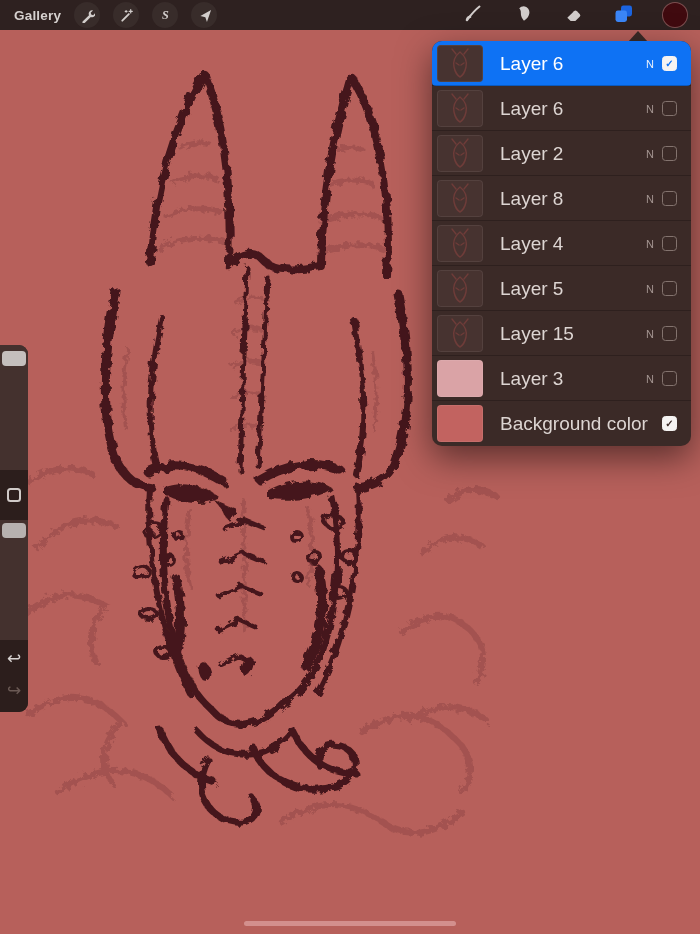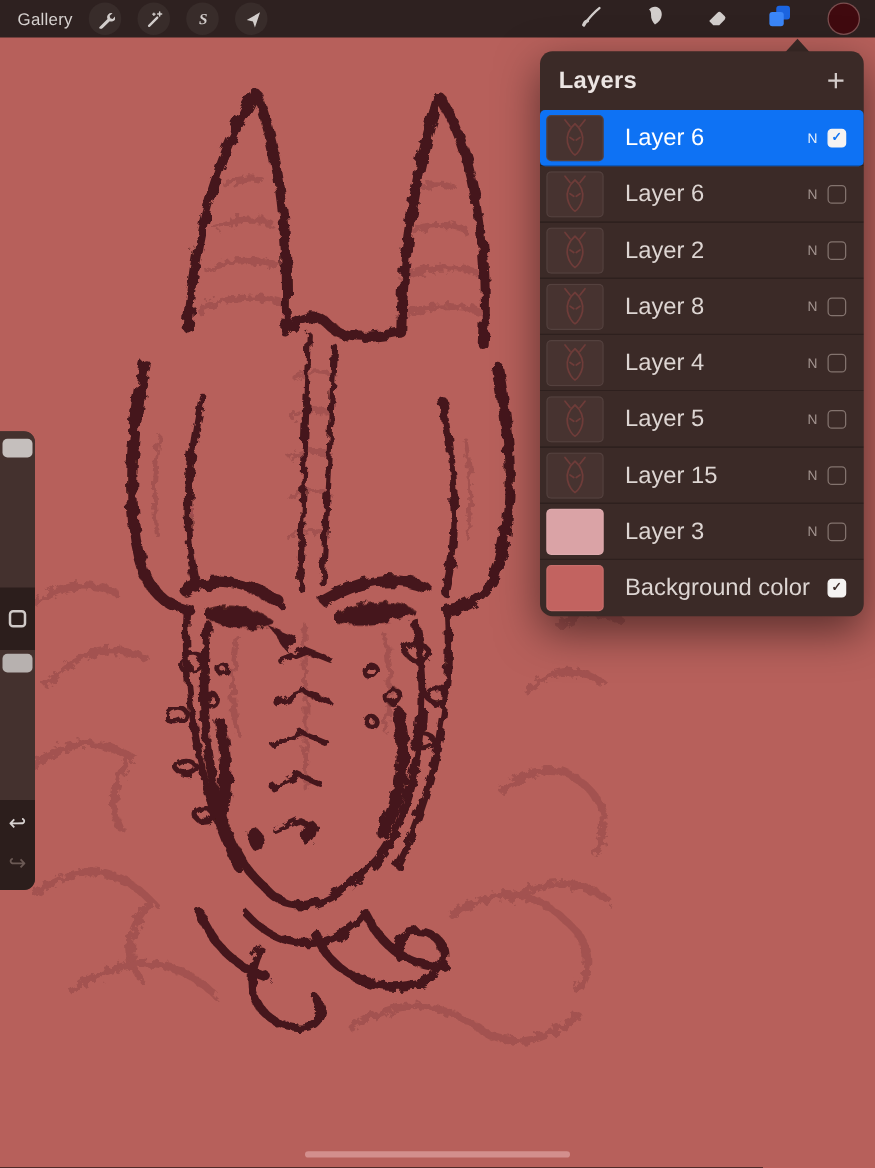--- a/index.html
+++ b/index.html
@@ -20,21 +20,21 @@
     font-family:"Liberation Sans", sans-serif;}
   .stage{position:relative;width:700px;height:934px;background:var(--canvas-bg);overflow:hidden;}
 
   
   .canvas-wrap{position:absolute;left:0;top:30px;width:700px;height:904px;}
   .canvas-wrap svg{display:block;}
 
   
   .toolbar{position:absolute;left:0;top:0;width:700px;height:30px;background:var(--toolbar-bg);
     display:flex;align-items:center;z-index:30;}
-  .gallery{color:#d6d1cf;font-size:13.5px;margin-left:14px;letter-spacing:.2px;}
+  .gallery{color:#d6d1cf;font-size:13.5px;margin-left:14px;letter-spacing:.2px;font-weight:bold;}
   .tool-circle{width:26px;height:26px;border-radius:50%;background:#382c2a;display:flex;
     align-items:center;justify-content:center;margin-left:13px;flex:0 0 auto;}
   .tool-circle svg{display:block;}
   .right-tools{margin-left:auto;display:flex;align-items:center;gap:28px;margin-right:12px;}
   .flat-tool{width:22px;height:22px;display:flex;align-items:center;justify-content:center;}
   .color-swatch{width:26px;height:26px;border-radius:50%;background:var(--color-swatch);
     border:1.5px solid rgba(214,180,175,.4);}
 
   
   .sidebar{position:absolute;left:0;top:345px;width:28px;height:367px;z-index:20;
@@ -301,24 +301,20 @@
     <div class="sb-seg seg-d"></div>
     <div class="sb-handle handle-size"></div>
     <div class="sb-square"></div>
     <div class="sb-handle handle-opacity"></div>
     <div class="sb-undo">↩</div>
     <div class="sb-redo">↪</div>
   </div>
 
   <div class="panel-callout"></div>
   <div class="layers-panel">
-    <div class="panel-header">
-      <span class="panel-title">Layers</span>
-      <span class="panel-add">+</span>
-    </div>
     <div id="layers-list">
         <div class="layer-row selected">
     <div class="thumb">
       <svg width="46" height="37" viewBox="0 0 46 37" stroke="#6e3c39" fill="none" stroke-width="1.4" stroke-linecap="round">
         <path d="M23 7 C18 11 16 17 17 22 C18 27 21 31 23 32 C25 31 28 27 29 22 C30 17 28 11 23 7 Z"></path>
         <path d="M19 9 L15 4 M27 9 L31 4"></path>
         <path d="M19 18 l3 2 M27 18 l-3 2"></path>
       </svg>
     </div>
     <span class="layer-name">Layer 6</span>

